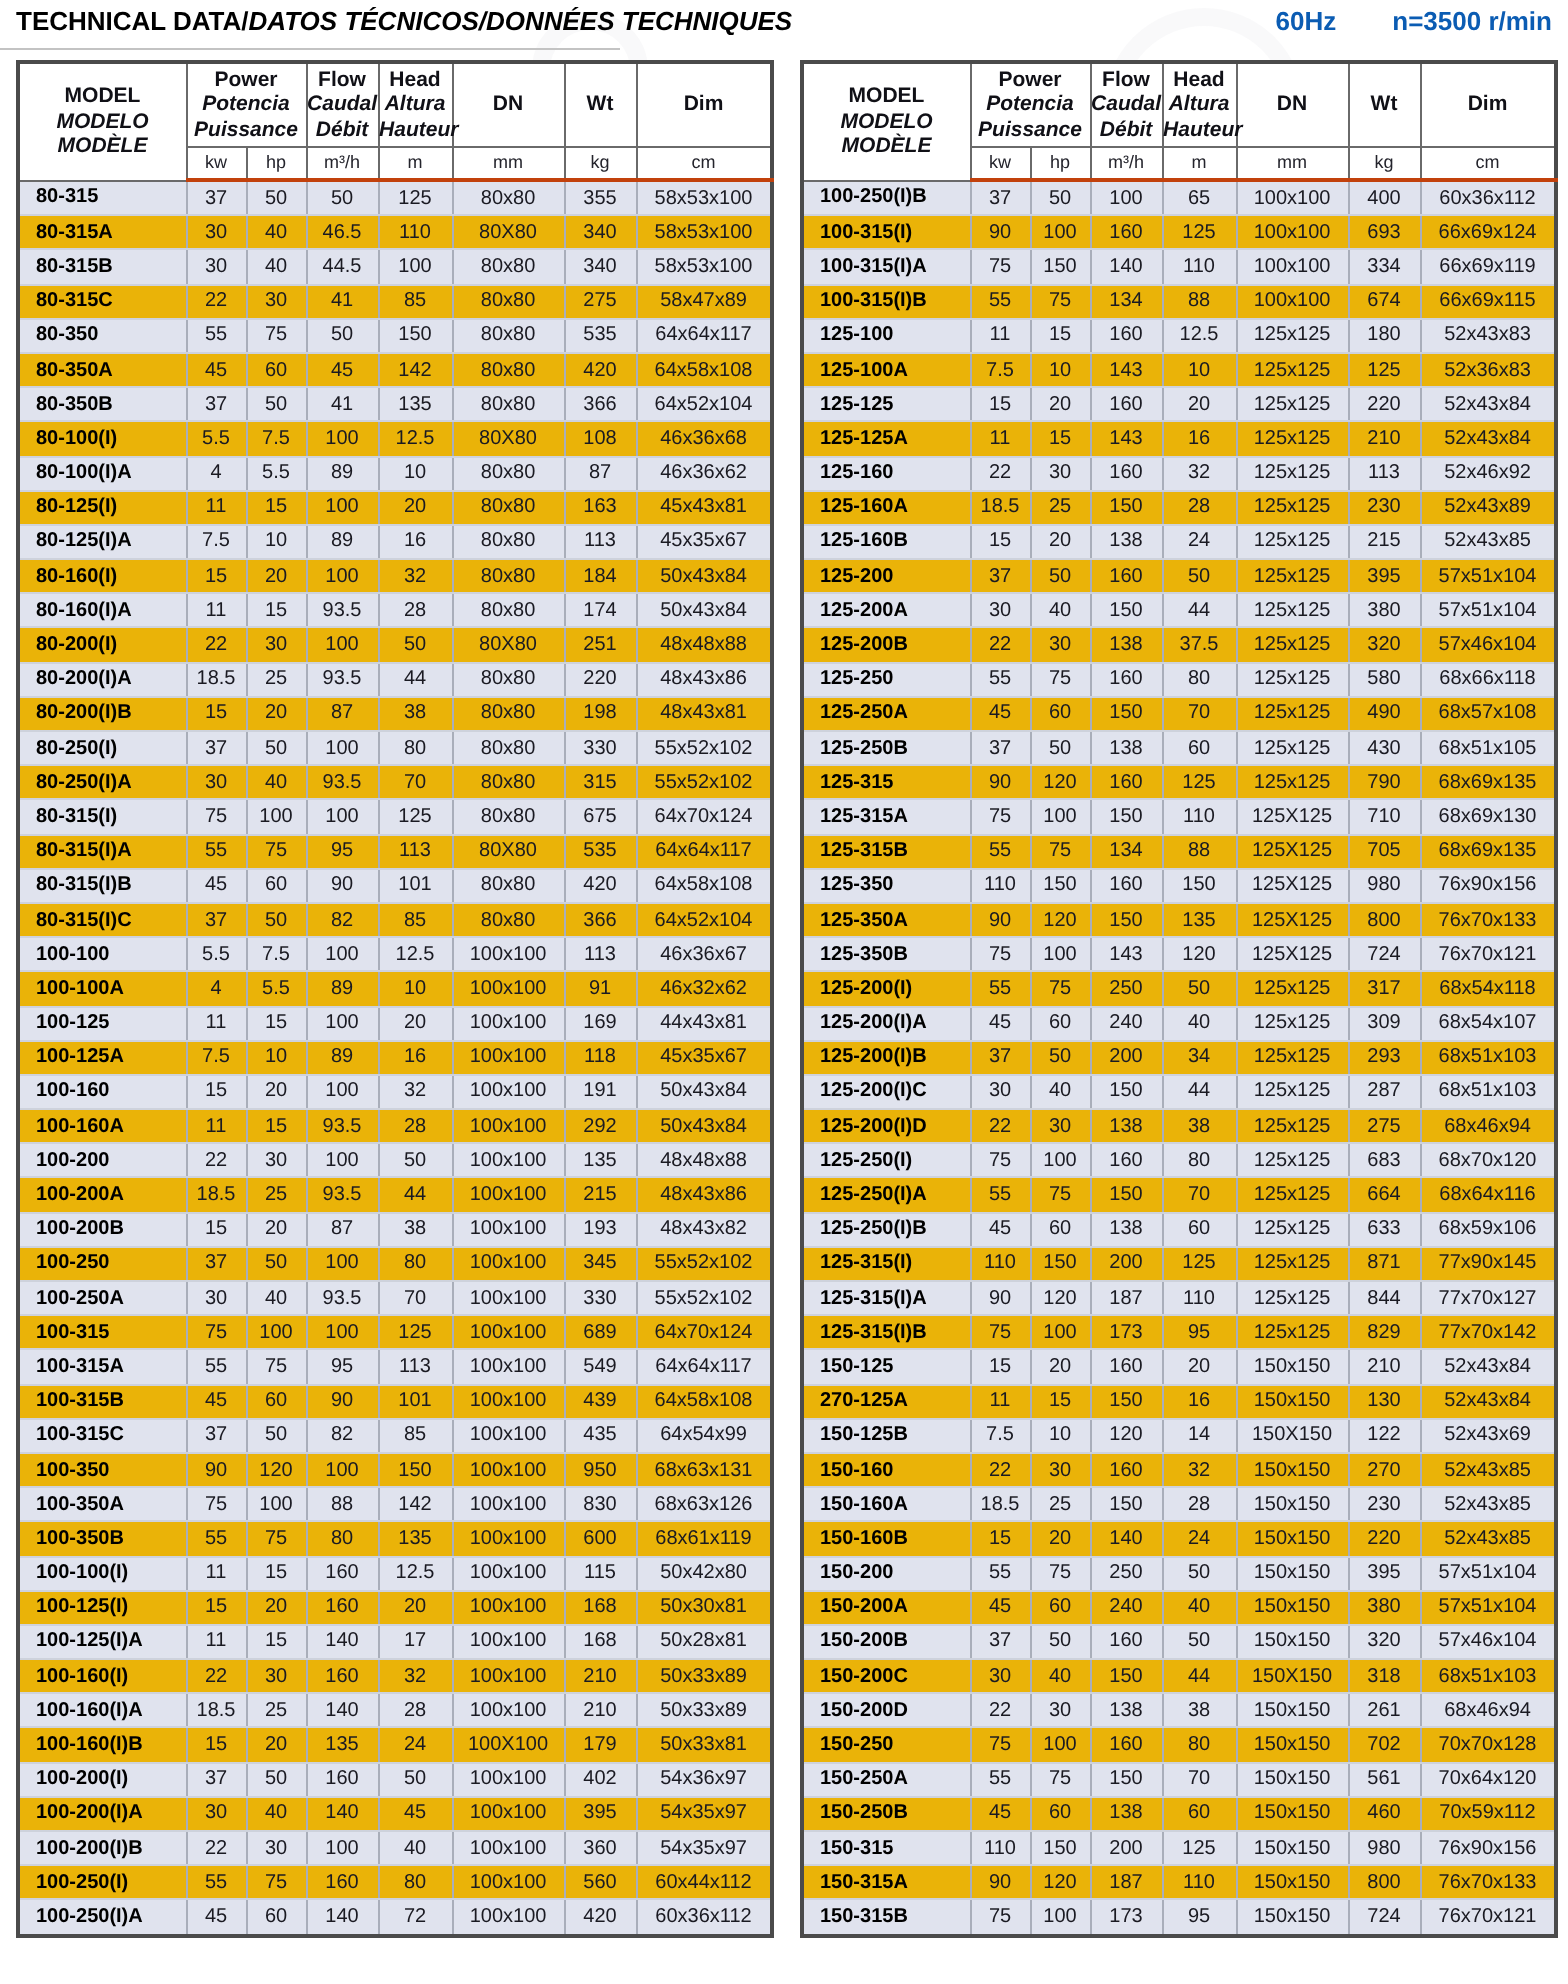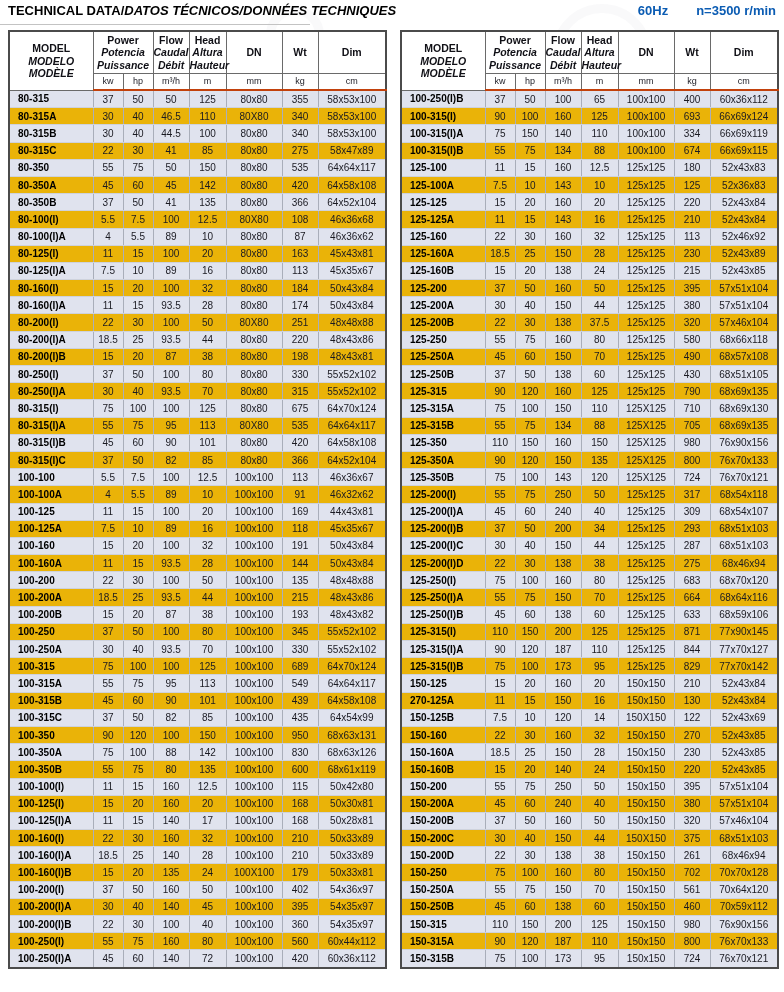--- a/index.html
+++ b/index.html
@@ -407,21 +407,21 @@
         <td>191</td>
         <td>50x43x84</td>
       </tr>
       <tr>
         <td>100-160A</td>
         <td>11</td>
         <td>15</td>
         <td>93.5</td>
         <td>28</td>
         <td>100x100</td>
-        <td>144</td>
+        <td>292</td>
         <td>50x43x84</td>
       </tr>
       <tr class="alt">
         <td>100-200</td>
         <td>22</td>
         <td>30</td>
         <td>100</td>
         <td>50</td>
         <td>100x100</td>
         <td>135</td>
@@ -1134,21 +1134,21 @@
         <td>320</td>
         <td>57x46x104</td>
       </tr>
       <tr>
         <td>150-200C</td>
         <td>30</td>
         <td>40</td>
         <td>150</td>
         <td>44</td>
         <td>150X150</td>
-        <td>375</td>
+        <td>318</td>
         <td>68x51x103</td>
       </tr>
       <tr class="alt">
         <td>150-200D</td>
         <td>22</td>
         <td>30</td>
         <td>138</td>
         <td>38</td>
         <td>150x150</td>
         <td>261</td>

